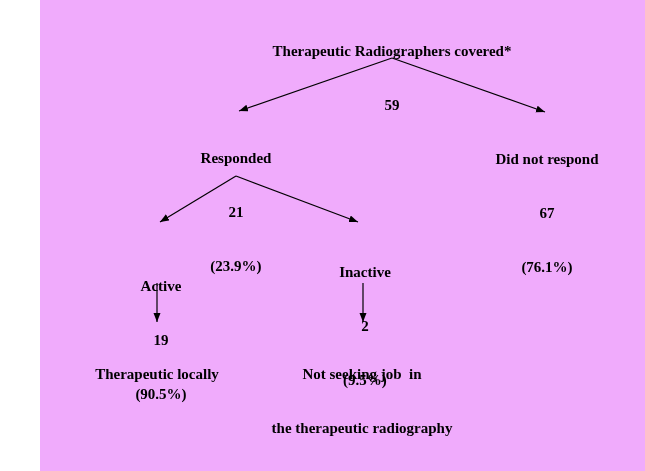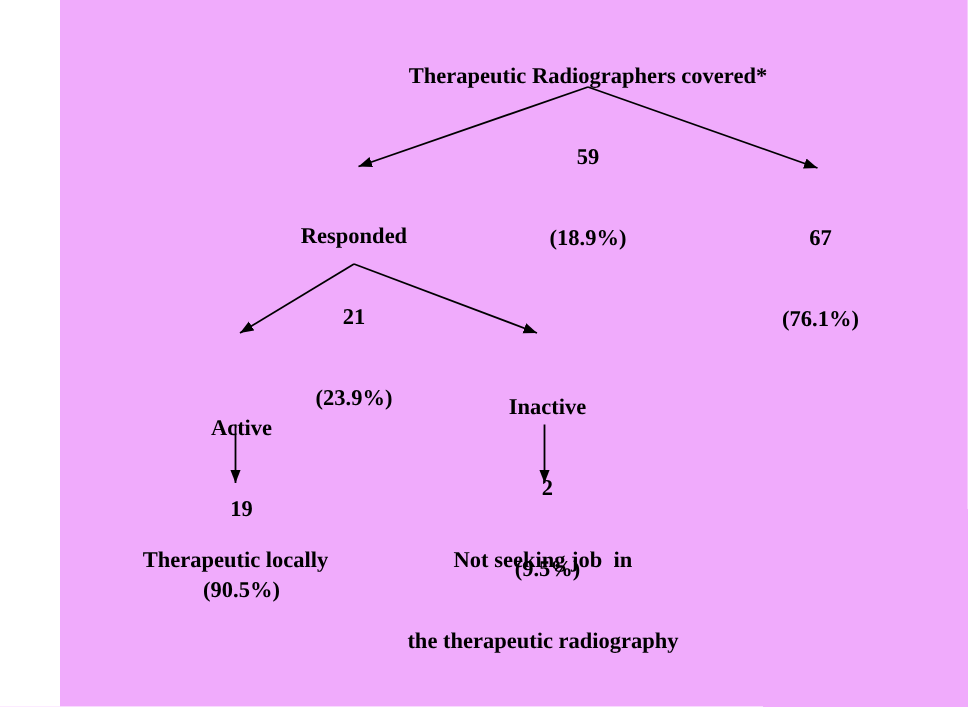--- a/index.html
+++ b/index.html
@@ -47,30 +47,30 @@
     <line x1="352" y1="58" x2="505" y2="112" stroke="#000000" stroke-width="1.2" marker-end="url(#ah)"></line>
     <line x1="196" y1="176" x2="120" y2="222" stroke="#000000" stroke-width="1.2" marker-end="url(#ah)"></line>
     <line x1="196" y1="176" x2="318" y2="222" stroke="#000000" stroke-width="1.2" marker-end="url(#ah)"></line>
     <line x1="117" y1="283" x2="117" y2="322" stroke="#000000" stroke-width="1.2" marker-end="url(#ah)"></line>
     <line x1="323" y1="283" x2="323" y2="322" stroke="#000000" stroke-width="1.2" marker-end="url(#ah)"></line>
   </svg>
 
   <div class="node" style="left:352px; top:6px;">
     <div>Therapeutic Radiographers covered*</div>
     <div>59</div>
-    <div>(18.9%)</div>
   </div>
 
   <div class="node" style="left:196px; top:113px;font-family:Liberation Serif, serif;">
     <div>Responded</div>
     <div>21</div>
     <div>(23.9%)</div>
   </div>
 
   <div class="node" style="left:507px; top:114px;">
+    <div>Did not respond</div>
     <div>67</div>
     <div>(76.1%)</div>
   </div>
 
   <div class="node" style="left:121px; top:241px;">
     <div>Active</div>
     <div>19</div>
     <div>(90.5%)</div>
   </div>
 

